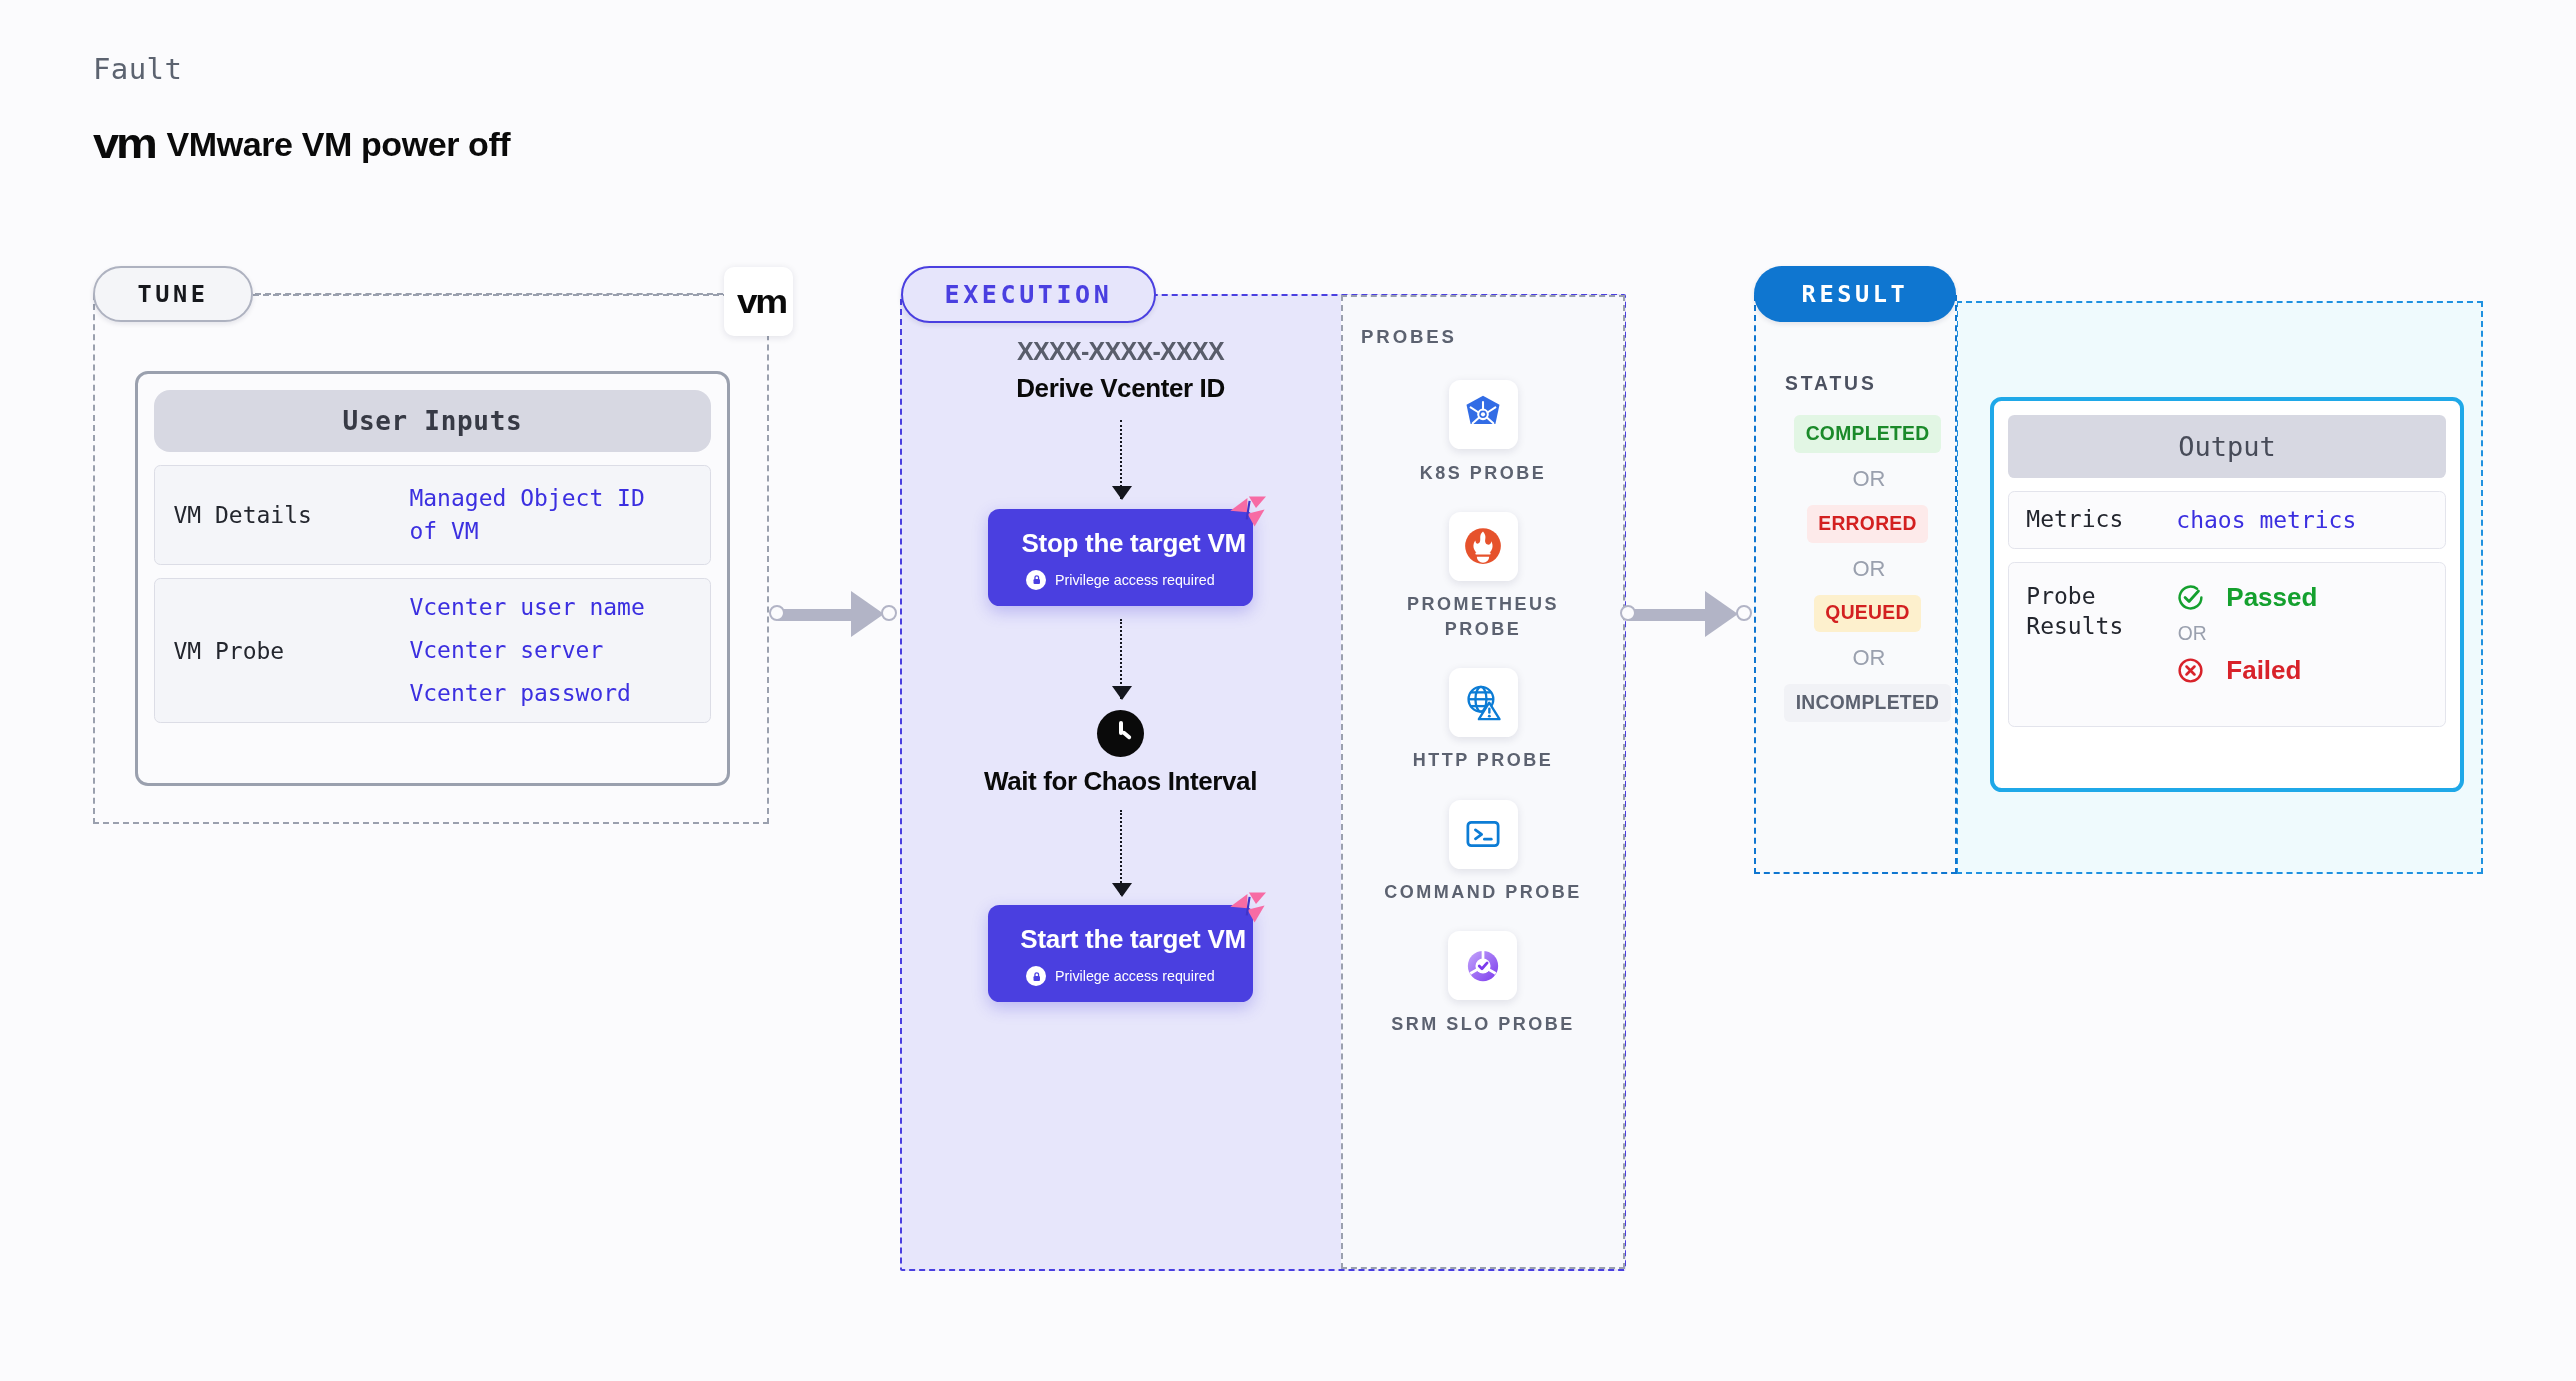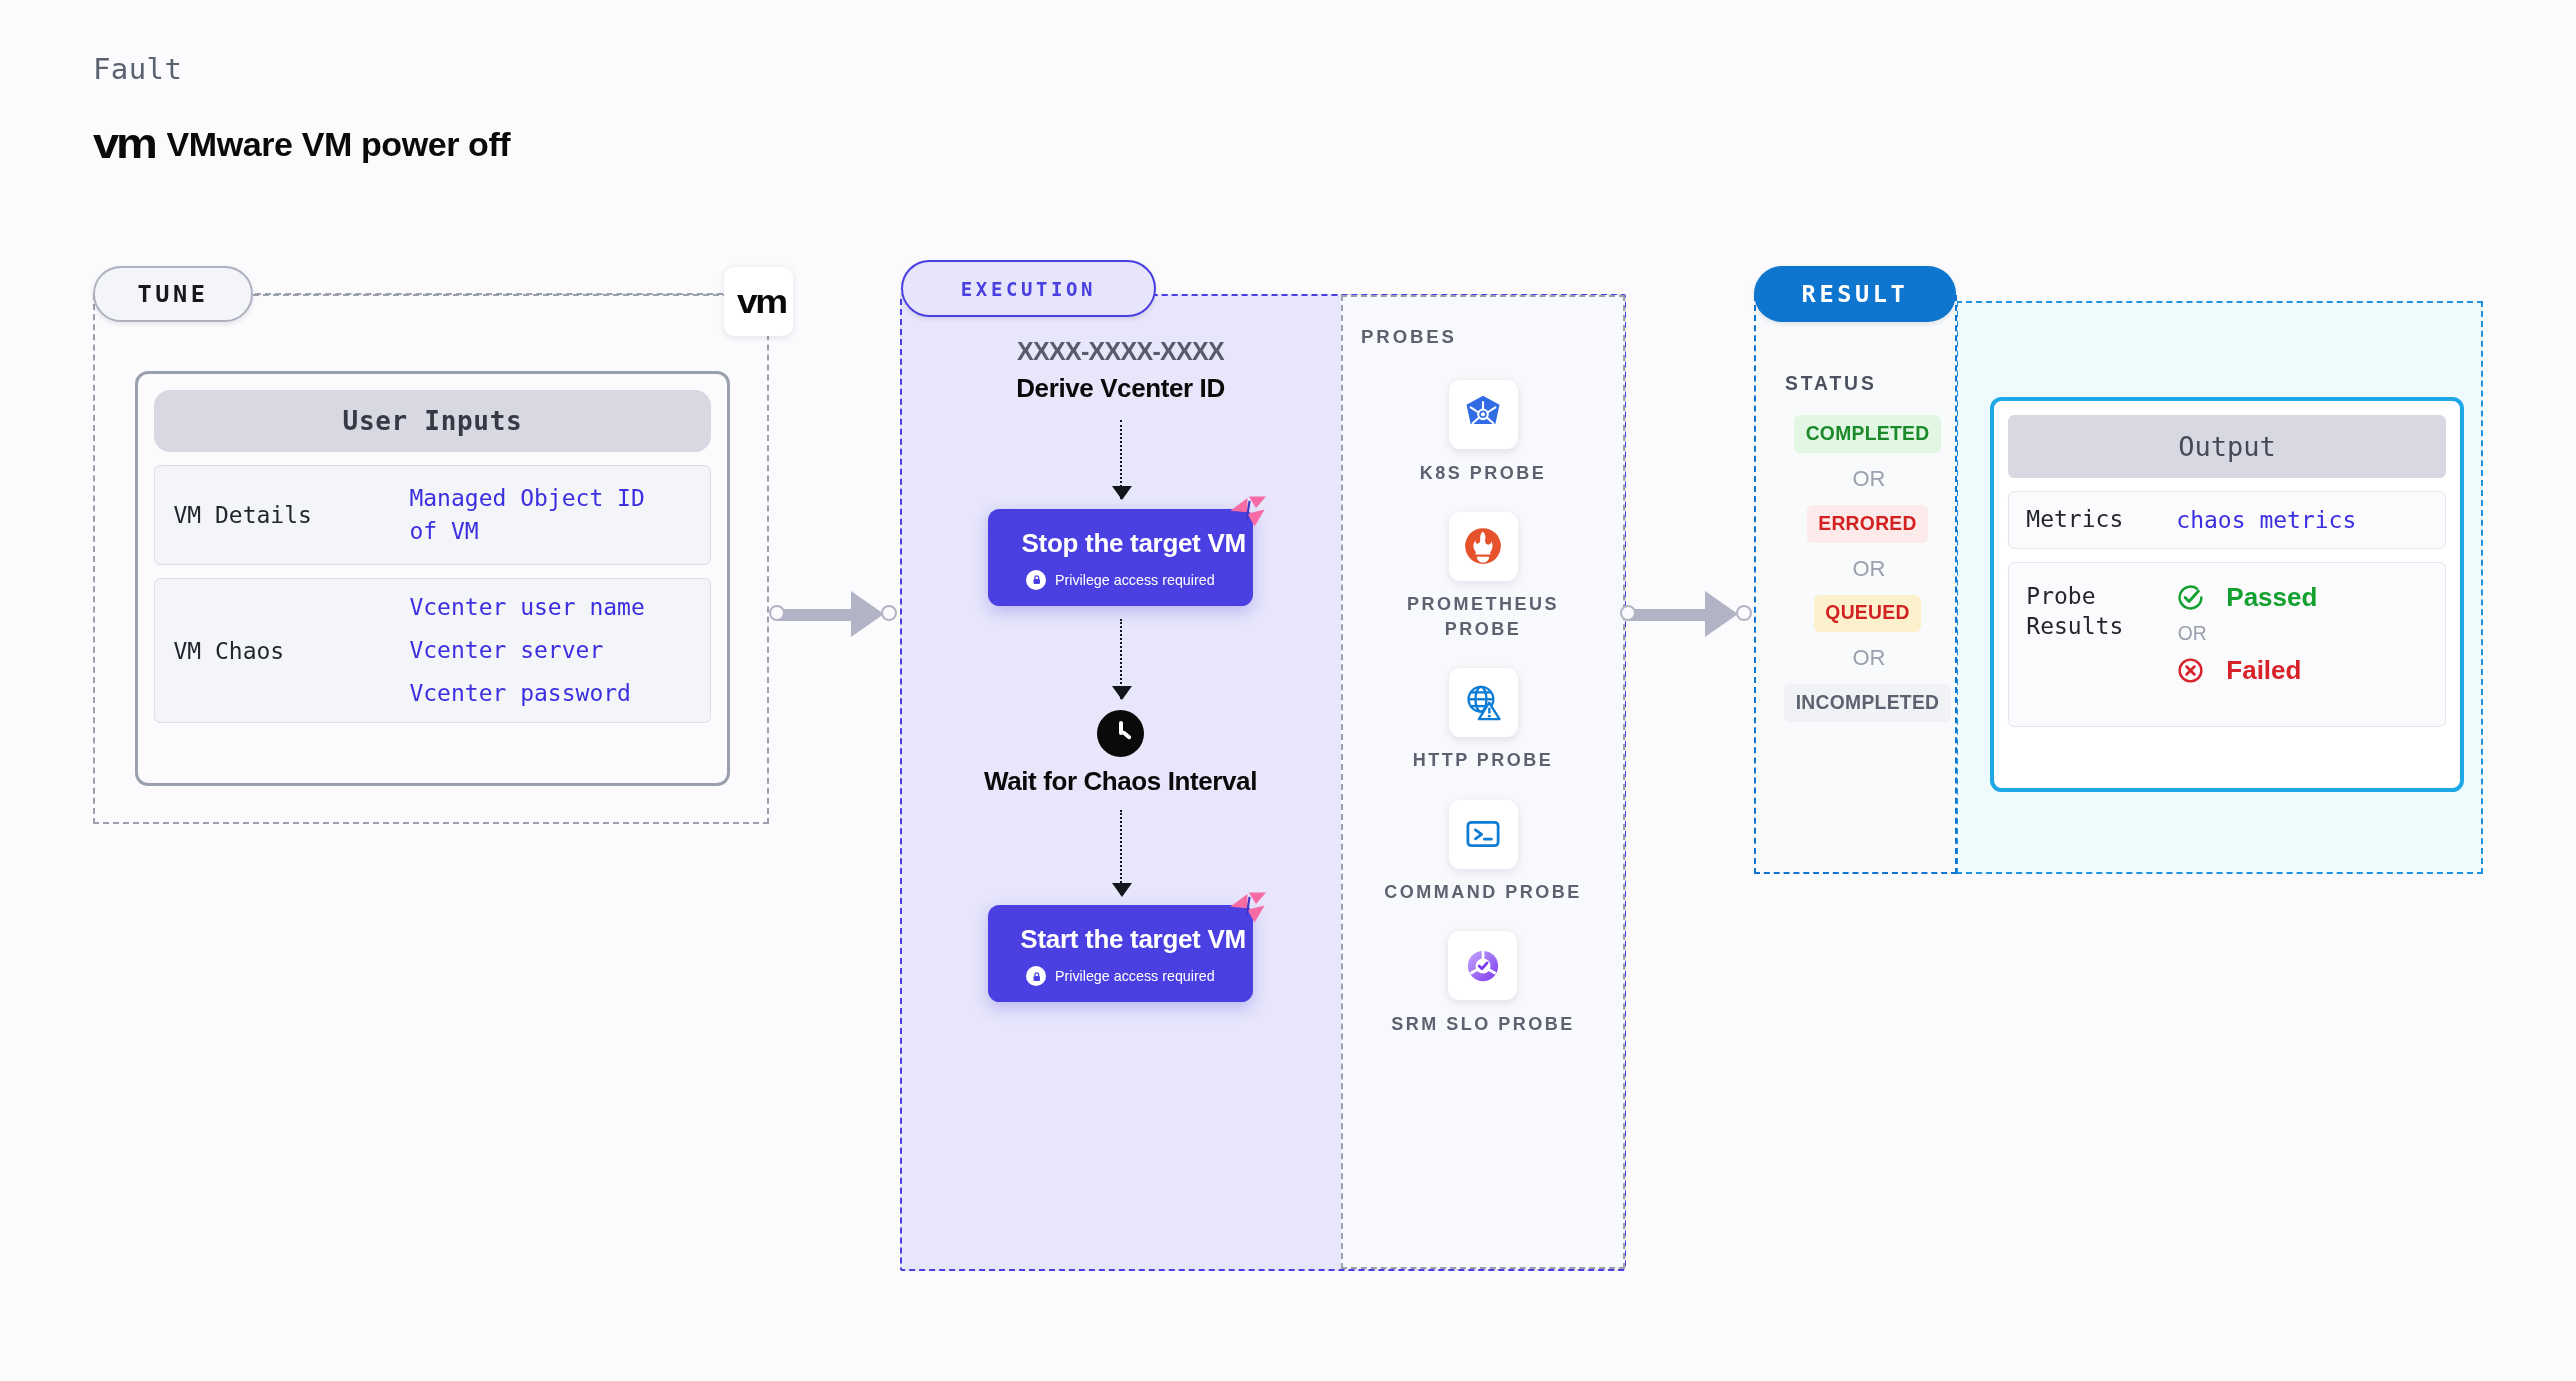--- a/index.html
+++ b/index.html
@@ -37,22 +37,22 @@
     border-radius: 716px;
     font-family: "DejaVu Sans Mono", monospace;
     font-weight: bold; letter-spacing: 3.6px;
     box-shadow: 0 2.1px 5.7px rgba(20,20,60,.10);
   }
   .pill-tune {
     left: 93px; top: 266px; width: 160px; height: 56px;
     background: #f4f5f8; border: 2.9px solid #aeb2c0; color: #16181d; font-size: 23.6px;
   }
   .pill-exec {
-    left: 901px; top: 260px; width: 255px; height: 57px;
-    background: #e6e5fb; border: 2.9px solid #4a3fe0; color: #4a3fe0; font-size: 19px;
+    left: 901px; top: 266px; width: 255px; height: 57px;
+    background: #e6e5fb; border: 2.9px solid #4a3fe0; color: #4a3fe0; font-size: 25px;
   }
   .pill-result {
     left: 1754px; top: 266px; width: 202px; height: 56px;
     background: #0f76d0; border: none; color: #ffffff; font-size: 23.6px;
   }
 
   
   .dbox { position: absolute; border-style: dashed; }
   .box-tune   { left: 93px;  top: 294px;  width: 676px;  height: 530px;
                 border: 2.9px dashed #9aa0ae; background: transparent; }
@@ -259,21 +259,21 @@
 
     <div class="row">
       <div class="row-label">VM Details</div>
       <div class="row-vals">
         <span>Managed Object ID</span>
         <span style="margin-top:-10px">of VM</span>
       </div>
     </div>
 
     <div class="row row-tall">
-      <div class="row-label">VM Chaos</div>
+      <div class="row-label">VM Probe</div>
       <div class="row-vals">
         <span>Vcenter user name</span>
         <span>Vcenter server</span>
         <span>Vcenter password</span>
       </div>
     </div>
   </div>
 
   <div class="conn" style="left:772px; top:609px; width:129px;">
     <div class="conn-line" style="left:5.7px; width:79px;"></div>

